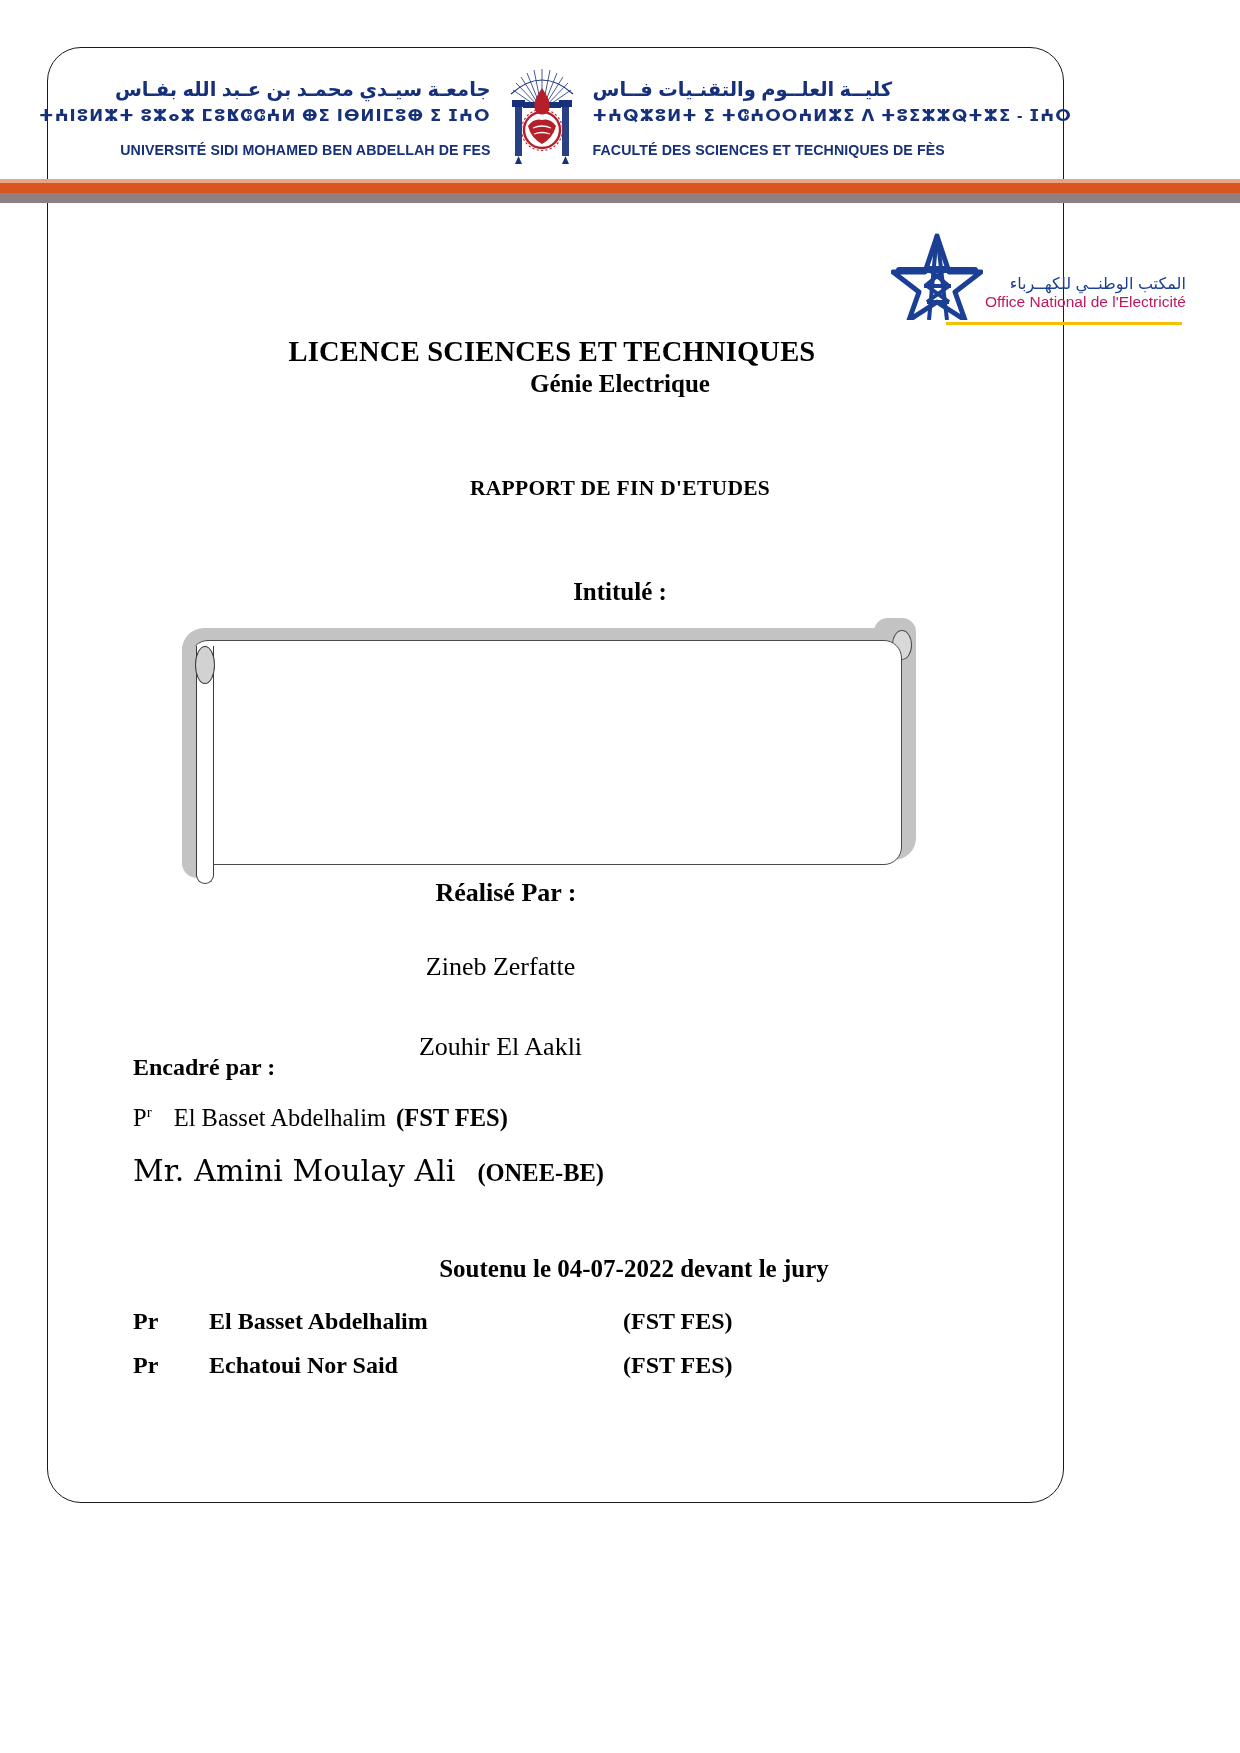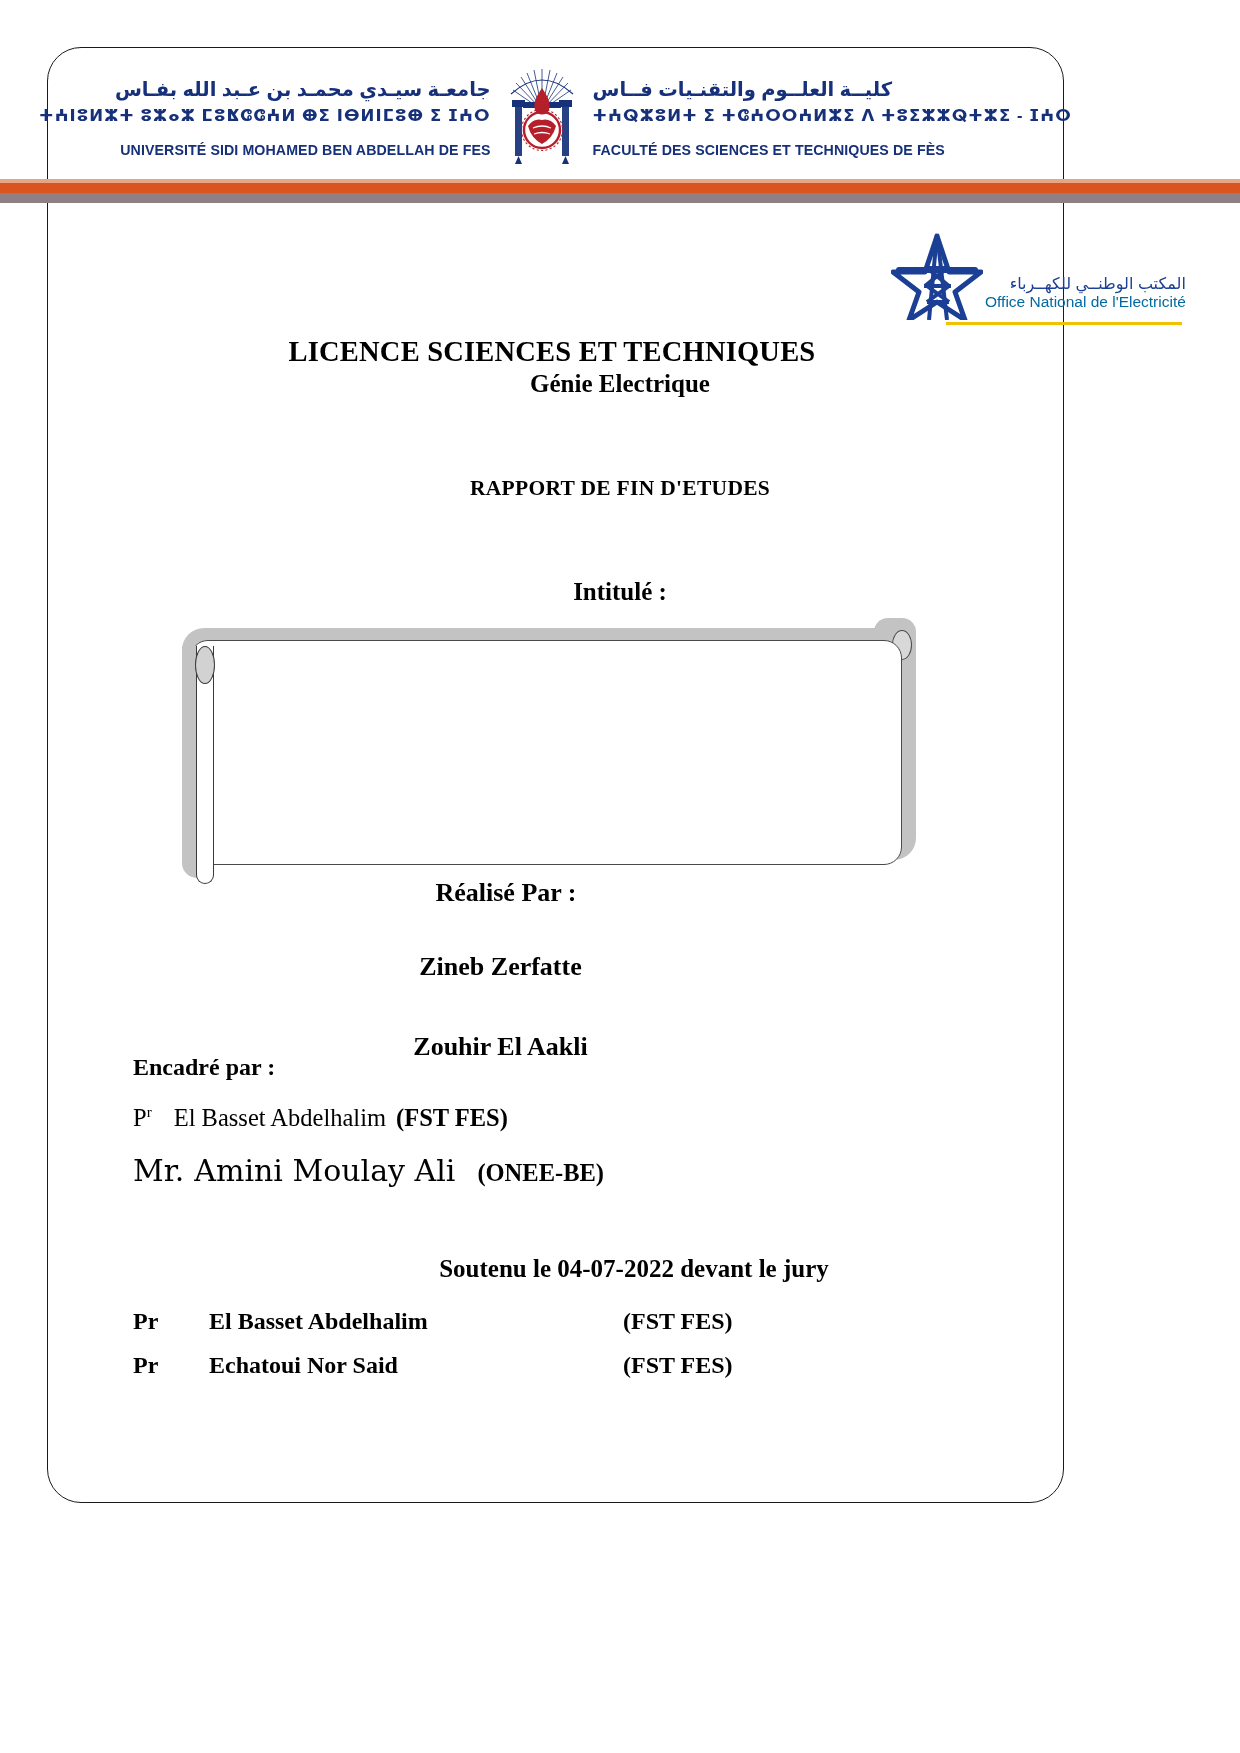--- a/index.html
+++ b/index.html
@@ -115,21 +115,21 @@
   }
   .onee-ar {
     color: #1b3f94;
     font-family: "Liberation Sans", "DejaVu Sans", sans-serif;
     font-size: 16px;
     direction: rtl;
     white-space: nowrap;
     line-height: 1.1;
   }
   .onee-fr {
-    color: #0369a1;
+    color: #be185d;
     font-family: "Liberation Sans", "DejaVu Sans", sans-serif;
     font-size: 15.5px;
     white-space: nowrap;
     line-height: 1.2;
     margin-top: 1px;
   }
   .onee-rule {
     position: absolute;
     right: 58px; top: 322px;
     width: 236px; height: 3px;
@@ -254,21 +254,21 @@
     left: 0; top: 878px; width: 1012px;
     text-align: center;
     font-size: 26px;
     font-weight: 700;
   }
   .student {
     position: absolute;
     left: 0; width: 1001px;
     text-align: center;
     font-size: 26px;
-    font-weight: 700;
+    font-weight: 400;
   }
   .student.s1 { top: 952px; }
   .student.s2 { top: 1032px; }
 
   
   .encadre-label {
     position: absolute;
     left: 133px; top: 1054px;
     font-size: 24px;
     font-weight: 700;

